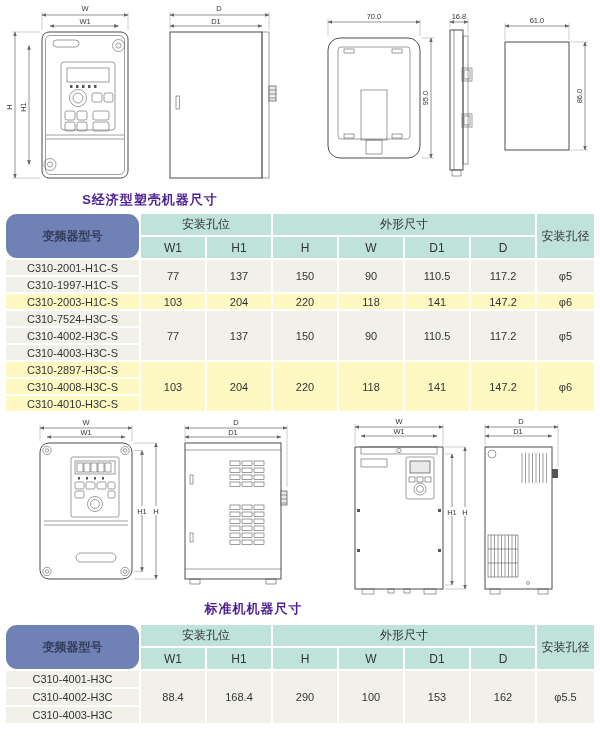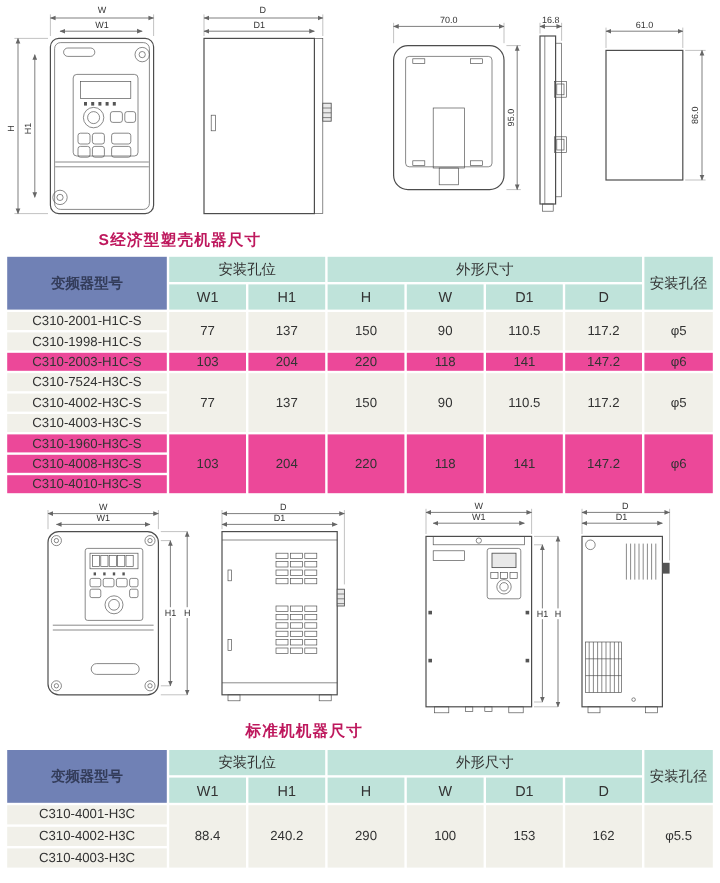--- a/index.html
+++ b/index.html
@@ -1,39 +1,39 @@
 <!DOCTYPE html>
 <html><head>
 <meta charset="utf-8">
 <style>
   html,body{margin:0;padding:0;background:#ffffff;}
   body{width:600px;height:736px;font-family:"Liberation Sans","DejaVu Sans",sans-serif;color:#333;overflow:hidden;}
   .draw-row{display:flex;width:600px;}
   .draw-col{width:300px;display:flex;flex-direction:column;align-items:center;}
-  .caption{font-size:13px;font-weight:bold;color:#be185d;letter-spacing:1px;text-align:center;line-height:16px;}
+  .caption{font-size:13px;font-weight:bold;color:#4c1d95;letter-spacing:1px;text-align:center;line-height:16px;}
   .cap-top{margin-top:0px;}
   .cap-mid{width:507px;text-align:center;margin-top:2px;}
   svg{display:block;}
   .obj{fill:#ffffff;stroke:#4d4d4d;stroke-width:1;}
   .thin{fill:none;stroke:#4d4d4d;stroke-width:0.55;}
   .fillg{fill:#e9e9e9;stroke:#4d4d4d;stroke-width:0.7;}
   .dark{fill:#555;stroke:none;}
   .dim{stroke:#666;stroke-width:0.7;fill:none;}
   .ext{stroke:#999;stroke-width:0.5;fill:none;}
   .dimt{font-size:7.5px;fill:#333;text-anchor:middle;font-family:"Liberation Sans","DejaVu Sans",sans-serif;}
   .lblbg{fill:#ffffff;stroke:none;}
   table.spec{border-collapse:separate;border-spacing:2px;table-layout:fixed;width:588px;margin:4px auto 0 auto;}
   table.spec th,table.spec td{text-align:center;vertical-align:middle;padding:0;overflow:hidden;white-space:nowrap;}
-  th.blue{background:#7081b5;color:#333c5a;font-size:12px;font-weight:bold;}
+  th.blue{background:#7081b5;color:#333c5a;font-size:12px;font-weight:bold;border-radius:11px;}
   th.teal{background:#bfe3da;color:#333;font-size:12px;font-weight:normal;}
   tr.hrow{height:21px;}
   tr.drow{height:15px;}
   td{font-size:11px;color:#333;}
   td.cream{background:#f1f0e9;}
-  td.lav{background:#ec4899;margin-top:19px;}
+  td.lav{background:#fef9c3;margin-top:19px;}
   .sect{margin:0;padding:0;}
 </style>
 </head>
 <body>
 
 <div class="draw-row sect">
   <div class="draw-col">
     <svg width="300" height="192" viewBox="0 0 300 192">
       <defs>
         <marker id="aA" viewBox="0 0 8 8" refX="7" refY="4" markerWidth="7" markerHeight="7" orient="auto-start-reverse">
@@ -185,21 +185,21 @@
       <td class="cream">C310-2001-H1C-S</td>
       <td class="cream" rowspan="2">77</td>
       <td class="cream" rowspan="2">137</td>
       <td class="cream" rowspan="2">150</td>
       <td class="cream" rowspan="2">90</td>
       <td class="cream" rowspan="2">110.5</td>
       <td class="cream" rowspan="2">117.2</td>
       <td class="cream" rowspan="2">φ5</td>
     </tr>
     <tr class="drow">
-      <td class="cream">C310-1998-H1C-S</td>
+      <td class="cream">C310-1997-H1C-S</td>
     </tr>
     <tr class="drow">
       <td class="lav">C310-2003-H1C-S</td>
       <td class="lav">103</td>
       <td class="lav">204</td>
       <td class="lav">220</td>
       <td class="lav">118</td>
       <td class="lav">141</td>
       <td class="lav">147.2</td>
       <td class="lav">φ6</td>
@@ -214,21 +214,21 @@
       <td class="cream" rowspan="3">117.2</td>
       <td class="cream" rowspan="3">φ5</td>
     </tr>
     <tr class="drow">
       <td class="cream">C310-4002-H3C-S</td>
     </tr>
     <tr class="drow">
       <td class="cream">C310-4003-H3C-S</td>
     </tr>
     <tr class="drow">
-      <td class="lav">C310-1960-H3C-S</td>
+      <td class="lav">C310-2897-H3C-S</td>
       <td class="lav" rowspan="3">103</td>
       <td class="lav" rowspan="3">204</td>
       <td class="lav" rowspan="3">220</td>
       <td class="lav" rowspan="3">118</td>
       <td class="lav" rowspan="3">141</td>
       <td class="lav" rowspan="3">147.2</td>
       <td class="lav" rowspan="3">φ6</td>
     </tr>
     <tr class="drow">
       <td class="lav">C310-4008-H3C-S</td>
@@ -437,21 +437,21 @@
       <th class="teal">H</th>
       <th class="teal">W</th>
       <th class="teal">D1</th>
       <th class="teal">D</th>
     </tr>
   </thead>
   <tbody>
     <tr class="drow" style="height:16px;">
       <td class="cream">C310-4001-H3C</td>
       <td class="cream" rowspan="3">88.4</td>
-      <td class="cream" rowspan="3">240.2</td>
+      <td class="cream" rowspan="3">168.4</td>
       <td class="cream" rowspan="3">290</td>
       <td class="cream" rowspan="3">100</td>
       <td class="cream" rowspan="3">153</td>
       <td class="cream" rowspan="3">162</td>
       <td class="cream" rowspan="3">φ5.5</td>
     </tr>
     <tr class="drow" style="height:16px;">
       <td class="cream">C310-4002-H3C</td>
     </tr>
     <tr class="drow" style="height:16px;">

